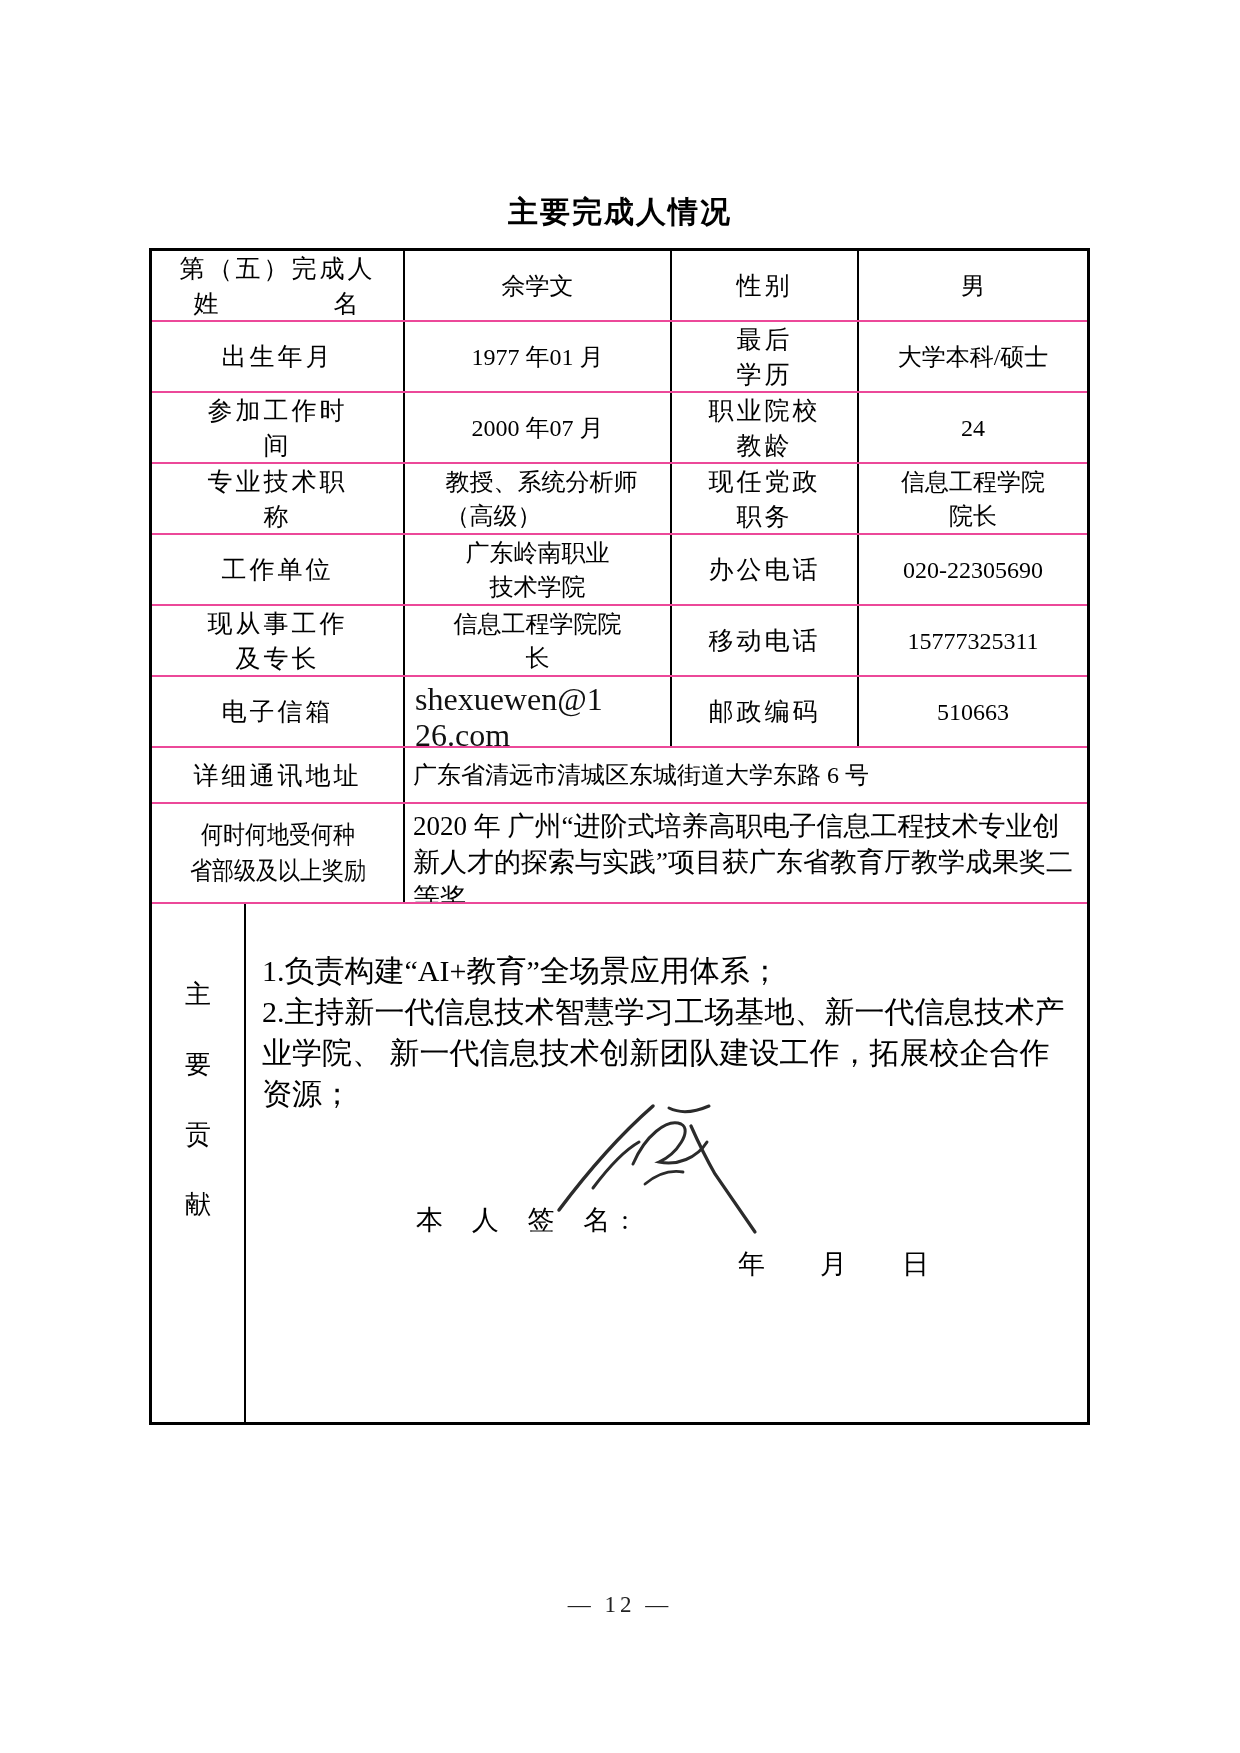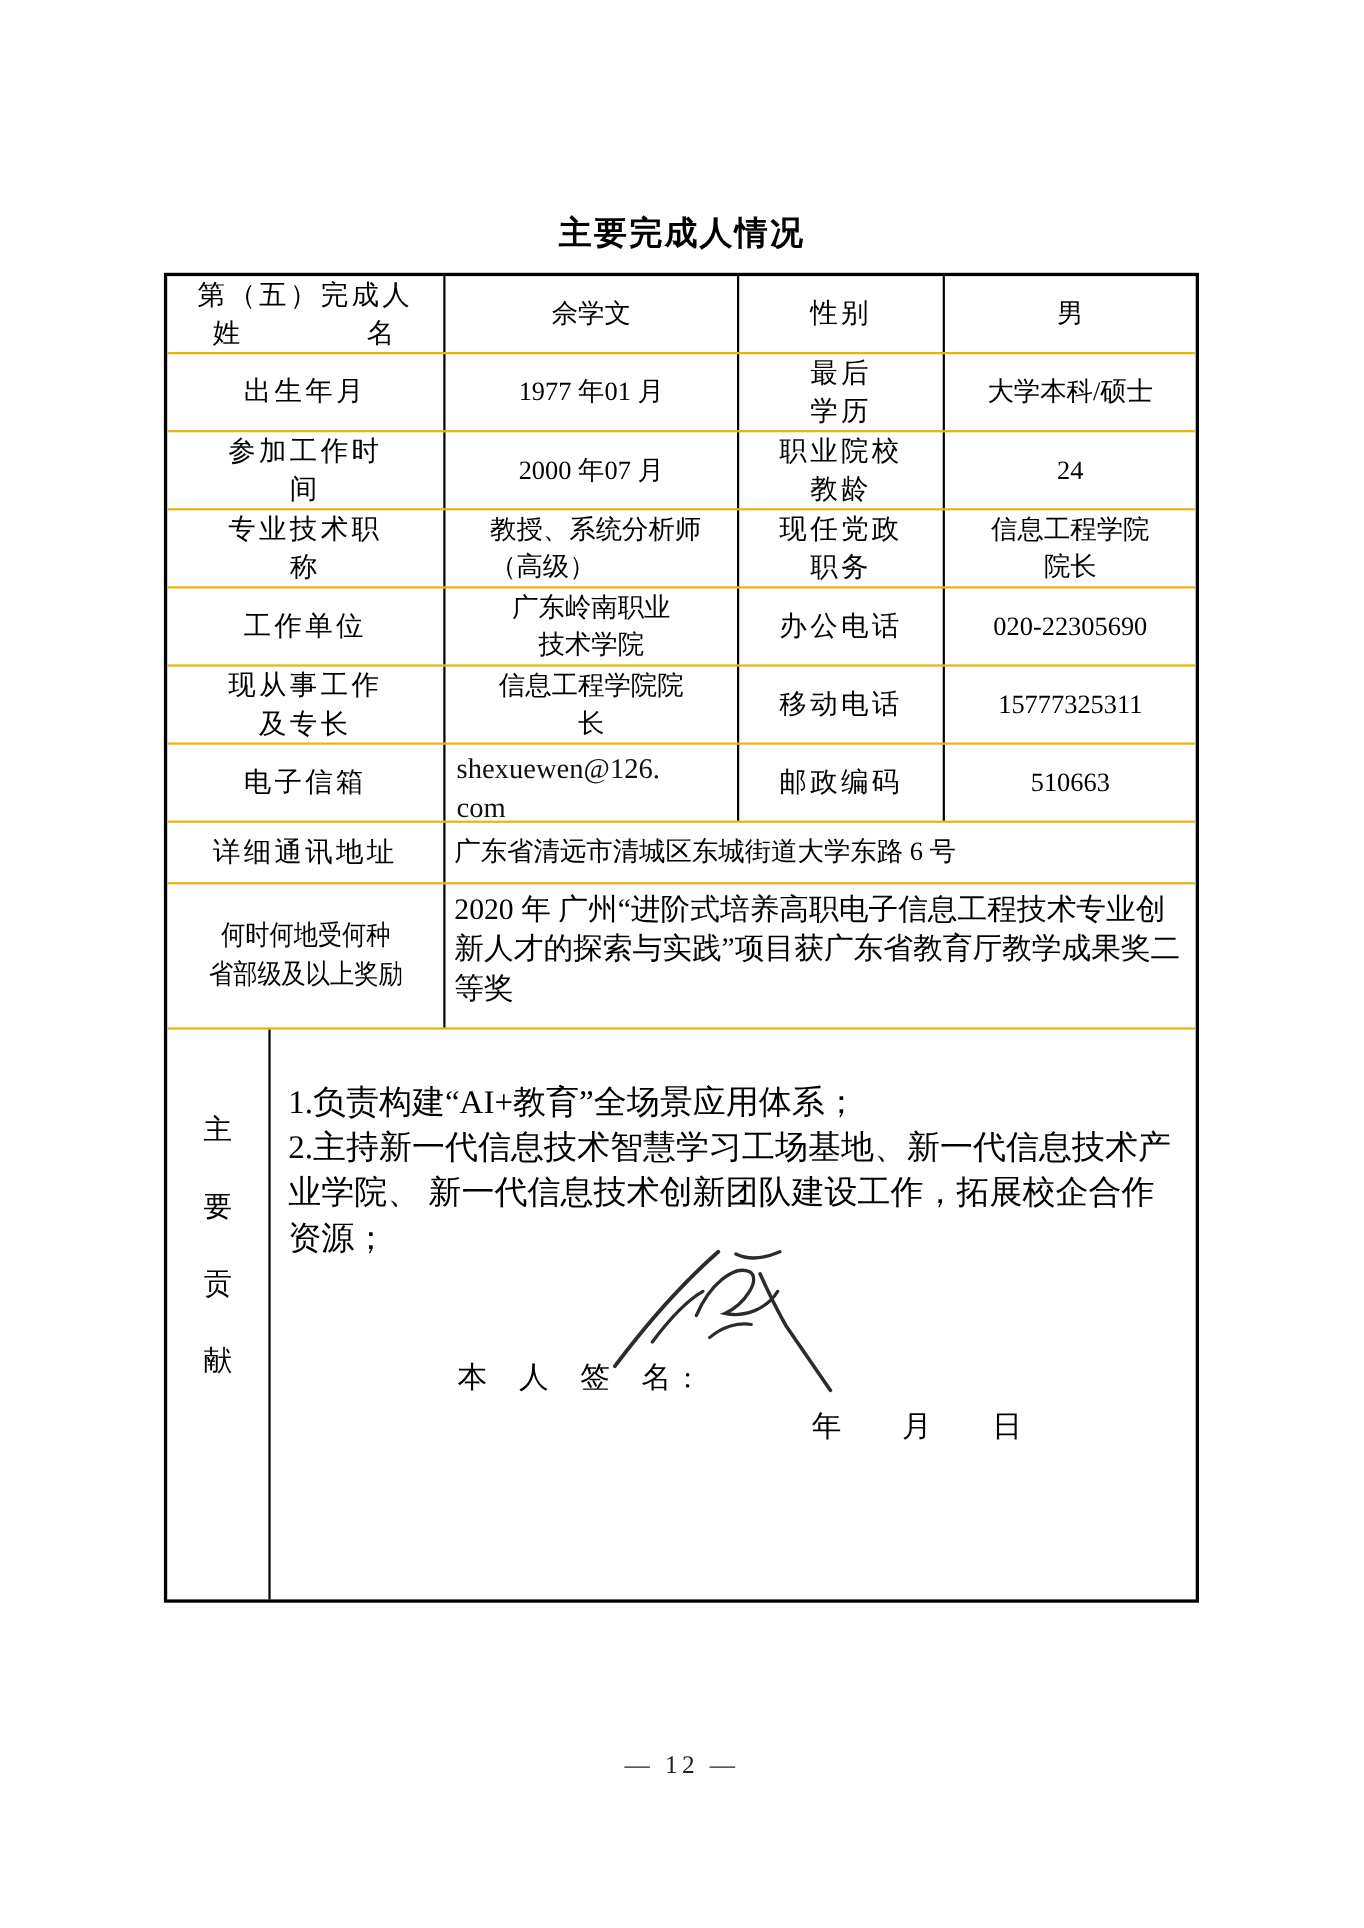--- a/index.html
+++ b/index.html
@@ -18,24 +18,24 @@
     font-family:"Liberation Sans","DejaVu Sans",sans-serif;
     font-weight:700;font-size:30px;letter-spacing:2px;
     color:#000;margin:0;
   }
   .itable{
     position:absolute;left:149px;top:248px;width:941px;
     border:3px solid #000;
     box-sizing:border-box;
     background:#fff;
   }
-  .tr{display:flex;border-bottom:2px solid #eab308;height:71px;box-sizing:border-box;}
+  .tr{display:flex;border-bottom:2px solid #ec4899;height:71px;box-sizing:border-box;}
   .tr:last-child{border-bottom:none;}
   .tr.address-row{height:56px;}
-  .tr.award-row{height:132px;}
+  .tr.award-row{height:100px;}
   .tr.contrib-row{height:518px;}
   .cell{
     border-right:2px solid #000;
     box-sizing:border-box;
     display:flex;align-items:center;justify-content:center;
     overflow:hidden;
   }
   .cell:last-child{border-right:none;}
   .c1{width:253px;}
   .c2{width:267px;}
@@ -47,21 +47,21 @@
     white-space:pre-line;text-align:center;color:#000;
   }
   .val{
     font-size:24px;line-height:34px;
     white-space:pre-line;text-align:center;color:#000;
   }
   .left-val{text-align:left;align-self:center;}
   .cell.top-left{align-items:flex-start;justify-content:flex-start;padding-top:4px;}
   .email-wrap{
     display:inline-block;width:195px;margin-left:10px;
-    word-break:break-all;text-align:left;line-height:36px;font-size:26px;
+    word-break:break-all;text-align:left;line-height:36px;font-size:32px;
   }
   .addr-val{margin-left:8px;text-align:left;}
   .award-label{
     transform:scaleX(0.88);transform-origin:center;
     letter-spacing:0px;font-size:25px;line-height:36px;
   }
   .award-val{
     margin-left:8px;margin-right:4px;text-align:left;
     font-size:27px;line-height:36px;align-self:flex-start;padding-top:4px;
   }

